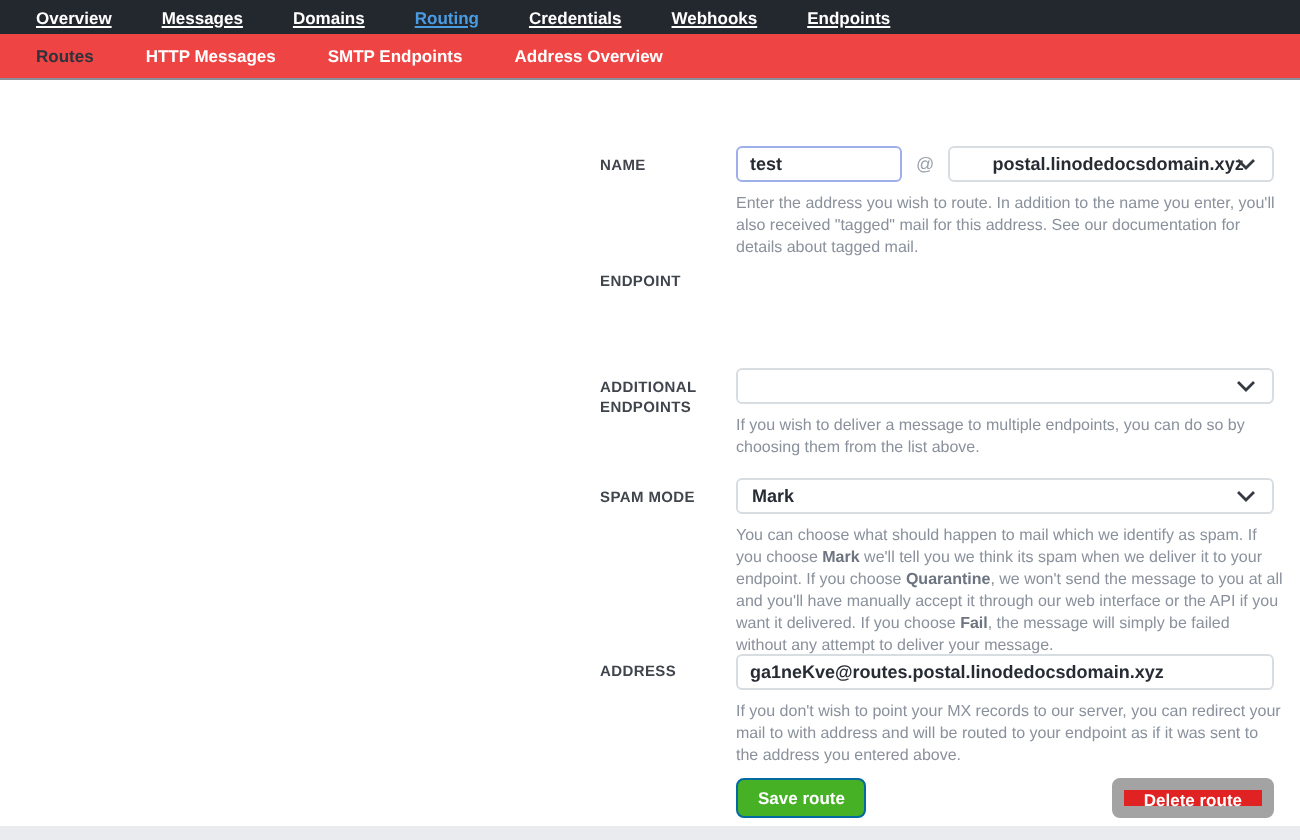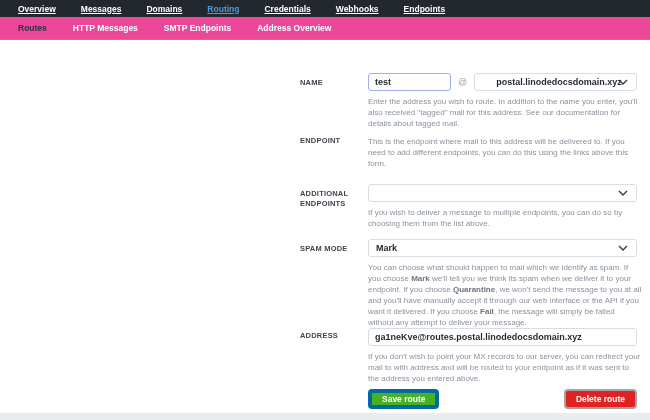--- a/index.html
+++ b/index.html
@@ -5,21 +5,21 @@
   * { margin:0; padding:0; box-sizing:border-box; }
   html,body { width:650px; height:420px; overflow:hidden; }
   body { font-family:"Liberation Sans", sans-serif; background:#ffffff; position:relative; }
 
   
   .topnav { height:17px; background:#23272e; display:flex; align-items:center; padding-left:18px; }
   .topnav .tab { color:#ffffff; font-size:8.5px; font-weight:bold; margin-right:25px; cursor:pointer; white-space:nowrap;text-decoration:underline; }
   .topnav .tab.active { color:#4a9ce2; }
 
   
-  .subnav { height:23px; background:#ec4899; display:flex; align-items:center; padding-left:18px; border-bottom:1px solid #89909b; }
+  .subnav { height:23px; background:#ef4444; display:flex; align-items:center; padding-left:18px; border-bottom:1px solid #89909b; }
   .subnav .item { color:#ffffff; font-size:8.5px; font-weight:bold; margin-right:26px; cursor:pointer; white-space:nowrap; }
   .subnav .item.active { color:#2e323a; }
 
   
   .content { position:absolute; top:41px; left:0; right:0; bottom:7px; background:#ffffff; }
   .footer-strip { position:absolute; left:0; right:0; bottom:0; height:7px; background:#e9ebee; }
 
   .row { position:absolute; left:300px; width:337px; }
   .row .lbl { position:absolute; left:0; top:5px; width:62px; font-size:7.5px; font-weight:bold; color:#40454d; letter-spacing:0.2px; line-height:10px; }
   .row .field { position:absolute; left:68px; top:0; width:269px; }
@@ -33,22 +33,22 @@
   .namefield { display:flex; align-items:center; }
   .namefield .textinput { width:83px; flex:none; }
   .at { color:#9aa1aa; font-size:9px; margin:0 7px; flex:none; }
   .namefield .selectbox { flex:1;text-align:center; }
 
   .help { margin-top:5px; width:274px; font-size:8px; line-height:11px; color:#8a919c; }
   .help b { color:#6d7480; }
 
   .btnrow { position:absolute; left:368px; top:348px; width:269px; display:flex; justify-content:space-between; }
   .btn { height:20px; padding:0 10px; border-radius:4px; font-size:8.5px; font-weight:bold; color:#ffffff; border:none; cursor:pointer; font-family:"Liberation Sans", sans-serif; }
-  .btn.save { background:#46b125; border:4px solid #0369a1; }
-  .btn.delete { background:#e02222; border:2px solid #a3a3a3; }
+  .btn.save { background:#46b125; border:1px solid #0369a1; }
+  .btn.delete { background:#e02222; border:6px solid #a3a3a3; }
 </style>
 </head>
 <body>
 
 <div class="topnav">
   <div class="tab">Overview</div>
   <div class="tab">Messages</div>
   <div class="tab">Domains</div>
   <div class="tab active">Routing</div>
   <div class="tab">Credentials</div>
@@ -78,21 +78,20 @@
             </svg>
         </div>
       </div>
       <div class="help">Enter the address you wish to route. In addition to the name you enter, you'll also received "tagged" mail for this address. See our documentation for details about tagged mail.</div>
     </div>
   </div>
 
   <div class="row" style="top:90px;">
     <div class="lbl">ENDPOINT</div>
     <div class="field">
-      <div class="help">This is the endpoint where mail to this address will be delivered to. If you need to add different endpoints, you can do this using the links above this form.</div>
     </div>
   </div>
 
   <div class="row" style="top:143px;">
     <div class="lbl">ADDITIONAL ENDPOINTS</div>
     <div class="field">
       <div class="ctl selectbox">
         <span></span>
         <svg class="chev" width="10" height="6" viewBox="0 0 10 6">
             <polyline points="1,1 5,5 9,1" fill="none" stroke="#353a42" stroke-width="1.4"></polyline>

